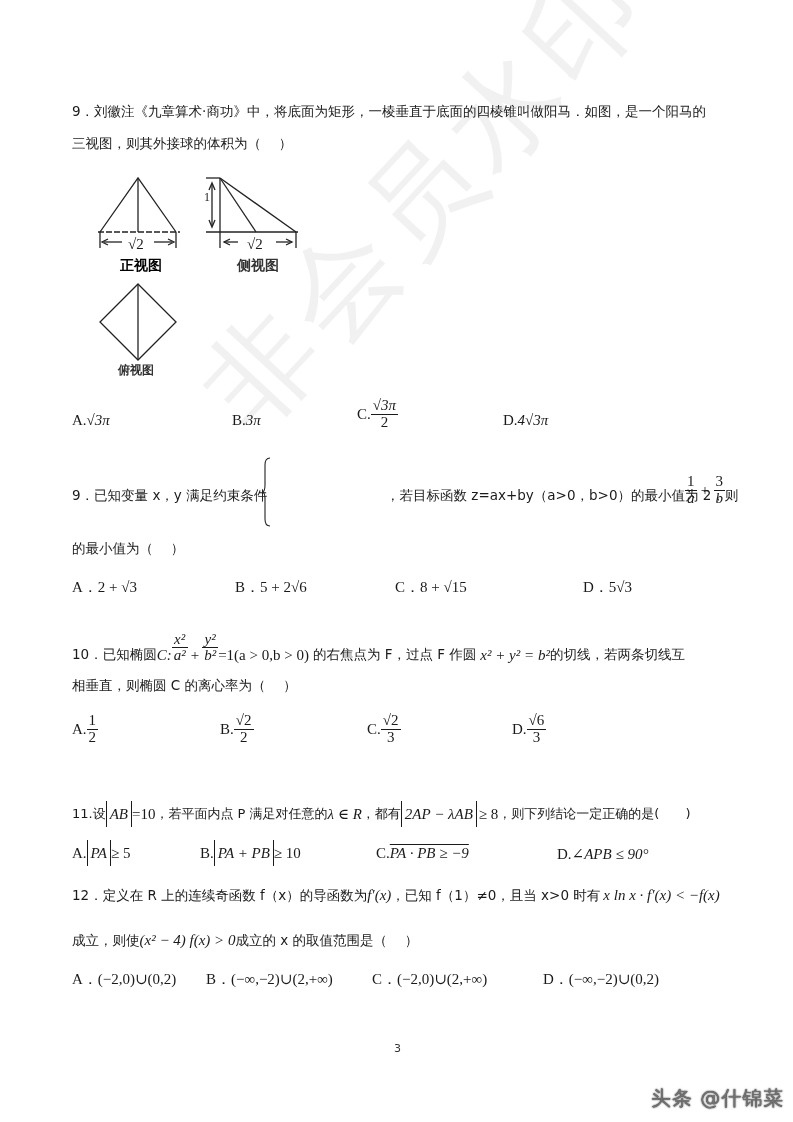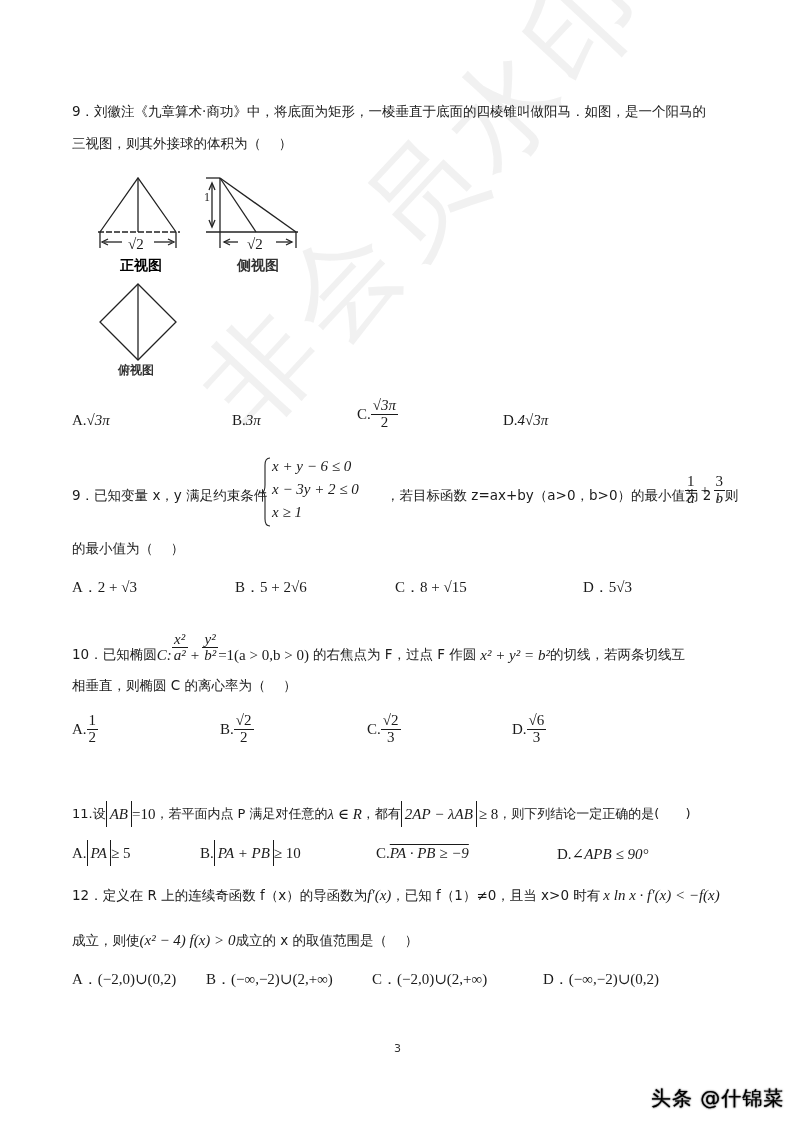--- a/index.html
+++ b/index.html
@@ -14,21 +14,21 @@
     .frac .den { display: block; padding: 0 2px; }
     .brace-sys { position: absolute; }
     .brace-sys .lines { position: absolute; left: 10px; top: 0; }
     .brace-sys .line { height: 23px; line-height: 23px; font-family: "Liberation Serif", serif; font-size: 15px; font-style: italic; white-space: nowrap; }
     .watermark { position: absolute; left: 170px; top: 360px; font-size: 110px; color: rgba(150,150,150,0.13);
       transform: rotate(-47deg); transform-origin: left top; white-space: nowrap; pointer-events: none;
       font-family: "DejaVu Sans", sans-serif; letter-spacing: 8px; }
     .absbar { border-left: 1px solid #1a1a1a; border-right: 1px solid #1a1a1a; padding: 0 3px; display: inline-block; line-height: 26px; }
     .overline { text-decoration: overline; }
     .page-num { font-size: 11px; color: #333; }
-    .footer-mark { font-size: 20px; color: #000000; text-shadow: 0 0 2px #444, 0 0 1px #222; letter-spacing: 1px; }
+    .footer-mark { font-size: 20px; color: #737373; text-shadow: 0 0 2px #444, 0 0 1px #222; letter-spacing: 1px; }
   </style>
 </head>
 <body>
 
 <div class="watermark">非会员水印</div>
 
 <div>
   <div class="abs" style="left:72px; top:103px;">9．刘徽注《九章算术·商功》中，将底面为矩形，一棱垂直于底面的四棱锥叫做阳马．如图，是一个阳马的</div>
   <div class="abs" style="left:72px; top:135px;">三视图，则其外接球的体积为（　 ）</div>
 
@@ -87,25 +87,20 @@
     <span>D.</span><span class="math">4√3π</span>
   </div>
 </div>
 
 <div>
   <div class="abs" style="left:72px; top:487px;">9．已知变量 x，y 满足约束条件</div>
   <div class="brace-sys" style="left:262px; top:455px; width:140px; height:72px;">
     <svg width="10" height="70" style="position:absolute; left:0; top:2px;">
       <path d="M8 1 Q3 1 3 8 L3 28 Q3 35 0 35 Q3 35 3 42 L3 62 Q3 69 8 69" stroke="#222" stroke-width="1.1" fill="none"></path>
     </svg>
-    <div class="lines">
-      <div class="line">x + y − 6 ≤ 0</div>
-      <div class="line">x − 3y + 2 ≤ 0</div>
-      <div class="line">x ≥ 1</div>
-    </div>
   </div>
   <div class="abs" style="left:386px; top:487px;">，若目标函数 z=ax+by（a&gt;0，b&gt;0）的最小值为 2，则</div>
   <div class="abs" style="left:685px; top:474px;">
     <span class="frac"><span class="num">1</span><span class="den math">a</span></span>
     <span class="mr" style="vertical-align:middle;">+</span>
     <span class="frac"><span class="num">3</span><span class="den math">b</span></span>
   </div>
   <div class="abs" style="left:72px; top:540px;">的最小值为（　 ）</div>
 
   <div class="abs mr" style="left:72px; top:578px;"><span>A．</span><span>2 + √3</span></div>

